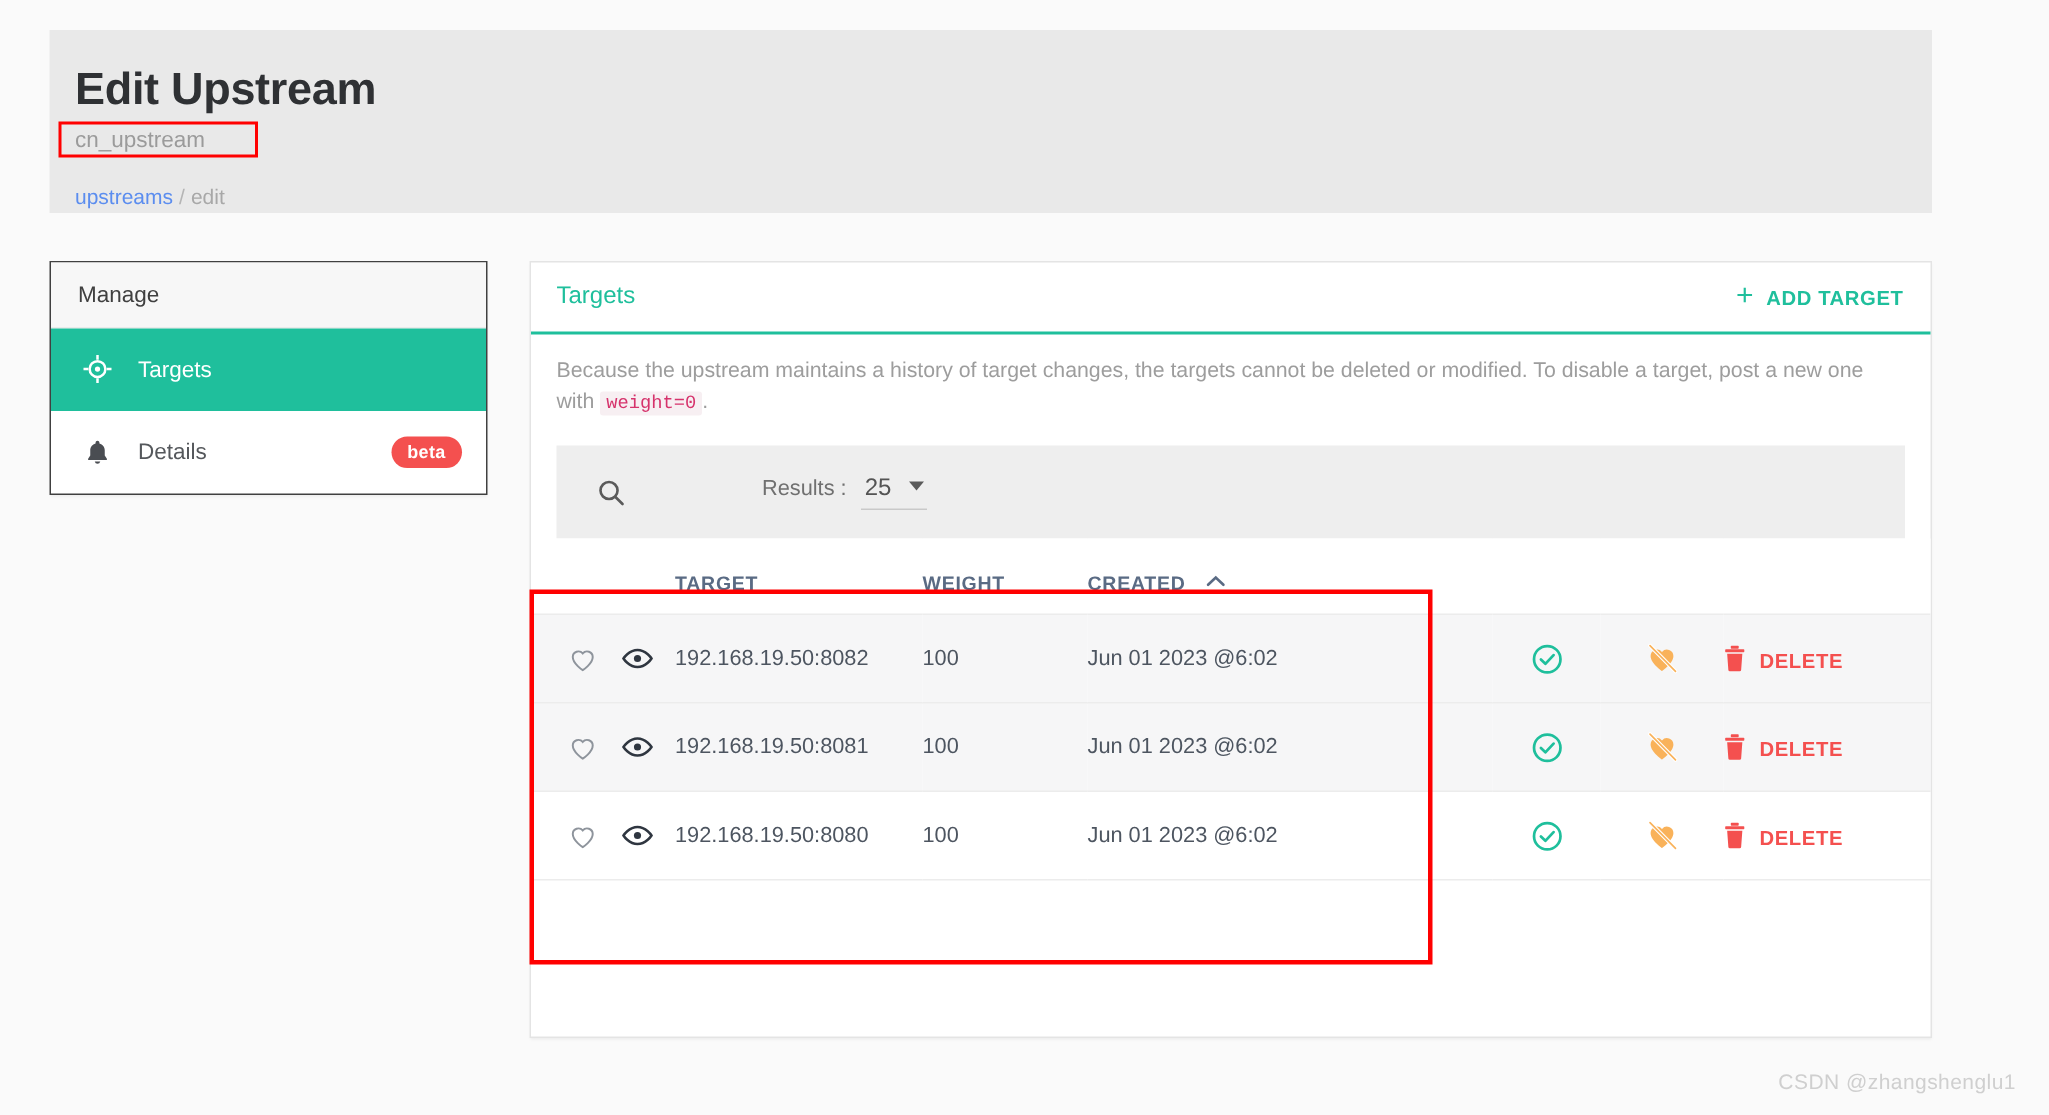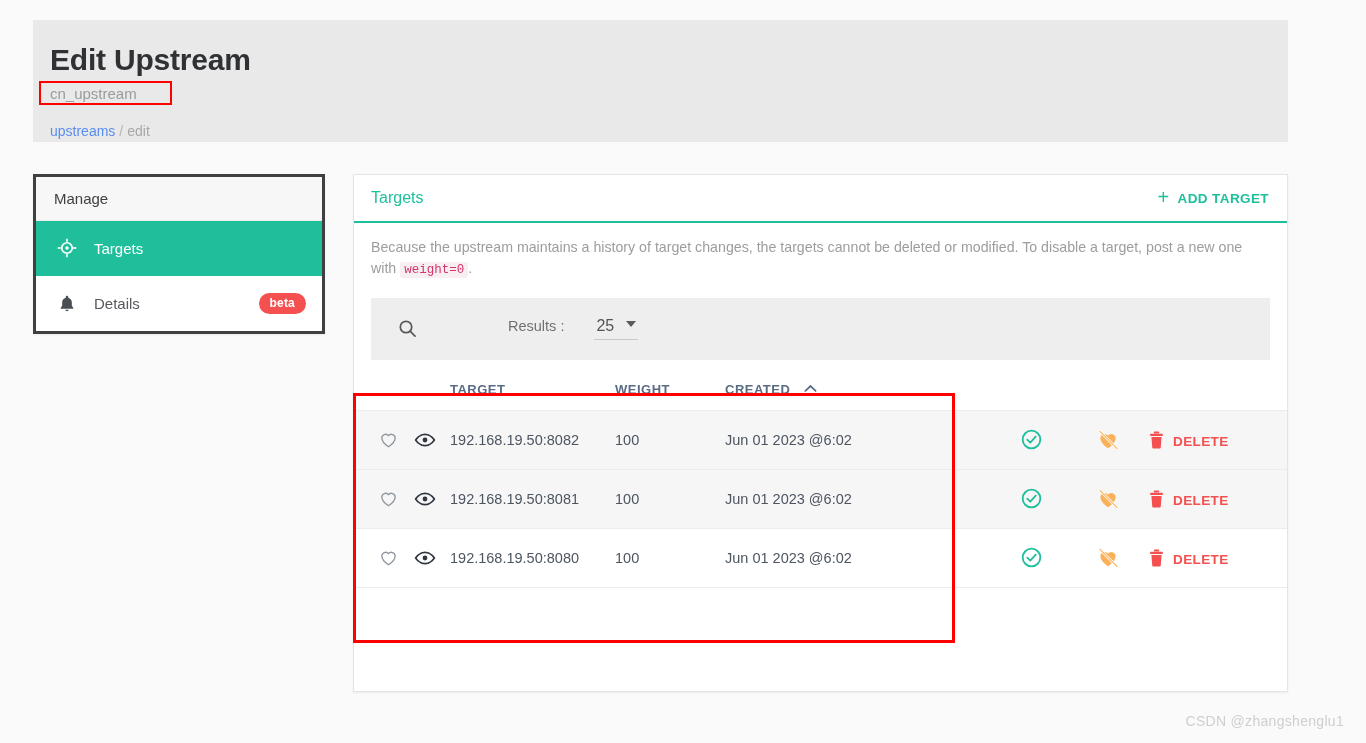--- a/index.html
+++ b/index.html
@@ -42,21 +42,21 @@
     width: 133px; height: 24px;
     border: 2.5px solid #ff0000;
     pointer-events: none;
   }
 
   
   .sidebar {
     position: absolute; left: 33px; top: 174px;
     width: 292px;
     background: #ffffff;
-    border: 3px solid #404040;
+    border: 1px solid #404040;
     box-shadow: 0 1px 2px rgba(0,0,0,0.06);
   }
   .sidebar-head {
     height: 44px; line-height: 44px;
     padding-left: 18px;
     font-size: 15px; color: #404040;
     background: #f7f7f7;
     border-bottom: 1px solid #eaeaea;
   }
   .side-item {
@@ -154,21 +154,21 @@
     font-family: "Liberation Sans", sans-serif;
     font-size: 14.5px;
     color: #6b6b6b;
     padding: 3px 2px 5px;
     outline: none;
   }
   .search-input::placeholder { color: #b3b3b3; }
   .results-wrap {
     display: flex; align-items: baseline;
     margin-left: 76px;
-    font-size: 14.5px; color: #707070; gap: 20px;
+    font-size: 14.5px; color: #707070;
   }
   .results-lbl { margin-right: 10px; }
   .results-sel {
     display: flex; align-items: center;
     border-bottom: 1px solid #c9c9c9;
     padding: 0 2px 4px 2px;
     cursor: pointer;
   }
   .results-val { font-size: 16px; color: #545454; }
   .caret {

